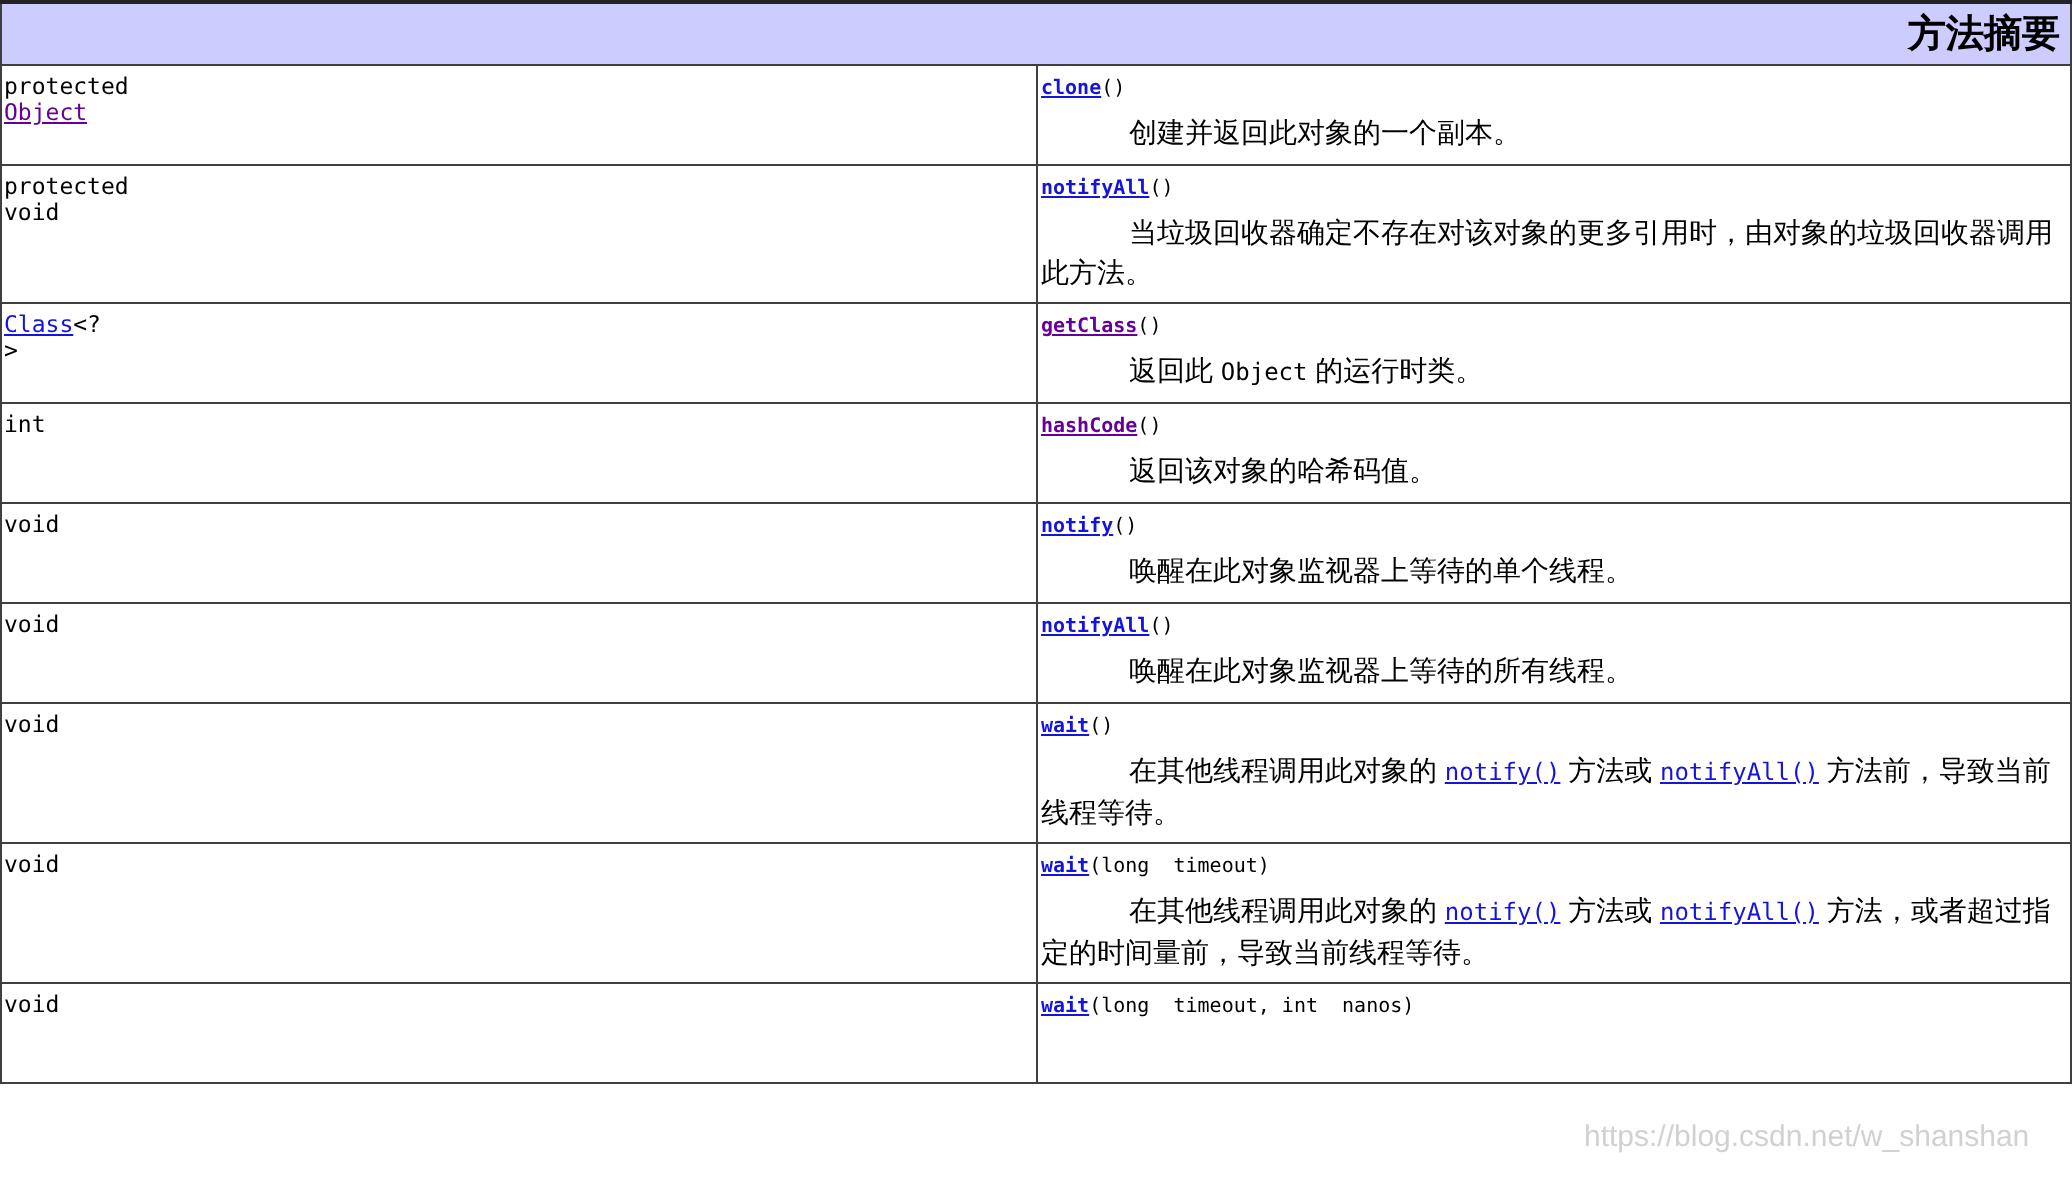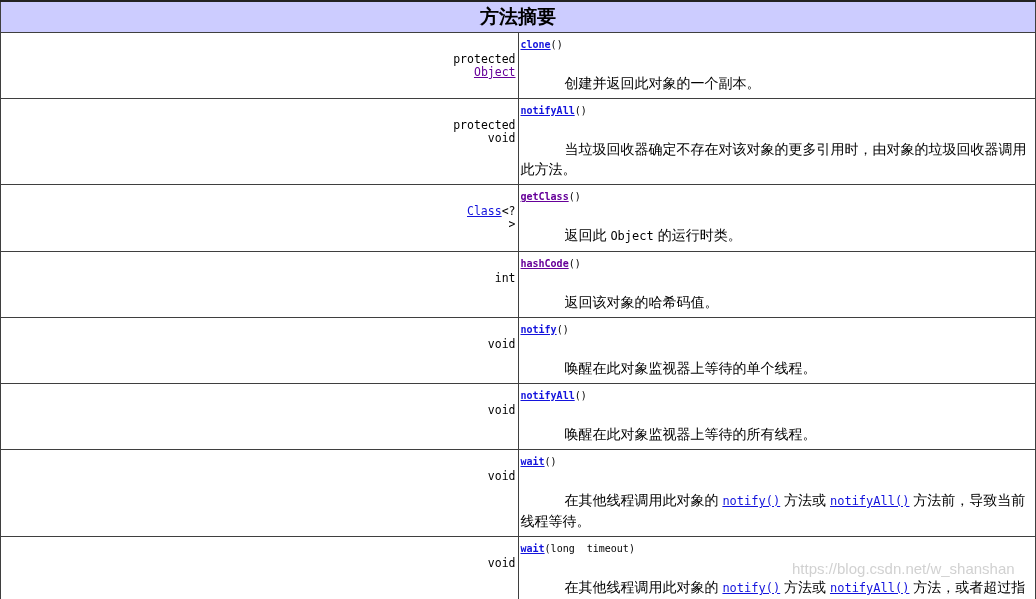--- a/index.html
+++ b/index.html
@@ -12,39 +12,39 @@
     width:1036px;height:599px;overflow:hidden;position:relative;
     background:#fff;color:var(--text);
     font-family:"Liberation Sans",sans-serif;
   }
   table.summary{
     width:1036px;border-collapse:collapse;table-layout:fixed;
     border:1px solid var(--border);border-top:2px solid #222;
   }
   th,td{border:1px solid var(--border);}
   th.heading{
-    background:var(--header-bg);text-align:center;
-    font-size:19px;font-weight:bold;padding:2px 15px;height:26px;
+    background:var(--header-bg);text-align:right;
+    font-size:19px;font-weight:bold;padding:2px 5px;height:26px;
     font-family:"Liberation Sans",sans-serif;
   }
   tr.mrow{height:50px;}
   td.type{
-    width:66px;text-align:right;vertical-align:top;
-    padding:20px 2px 2px 1px;
+    width:66px;text-align:left;vertical-align:top;
+    padding:4px 2px 2px 1px;
     font-family:"DejaVu Sans Mono",monospace;
     font-size:11.5px;line-height:13px;
   }
   td.impl{vertical-align:top;padding:4px 3px 5px 2px;}
   .sig{
     font-family:"DejaVu Sans Mono",monospace;
     font-size:10px;line-height:16px;white-space:pre-wrap;
   }
   .sig .b{font-weight:bold;}
   .desc{
-    font-size:14px;line-height:20px;margin-top:20px;
+    font-size:14px;line-height:20px;margin-top:3px;
     text-indent:44px;
   }
   .desc .code{
     font-family:"DejaVu Sans Mono",monospace;font-size:12px;text-indent:0;
   }
   a.lnk{text-decoration:underline;cursor:pointer;}
   a.lnk.blue{color:var(--link);}
   a.lnk.purple{color:var(--vlink);}
   .tline{display:block;}
   .watermark{

